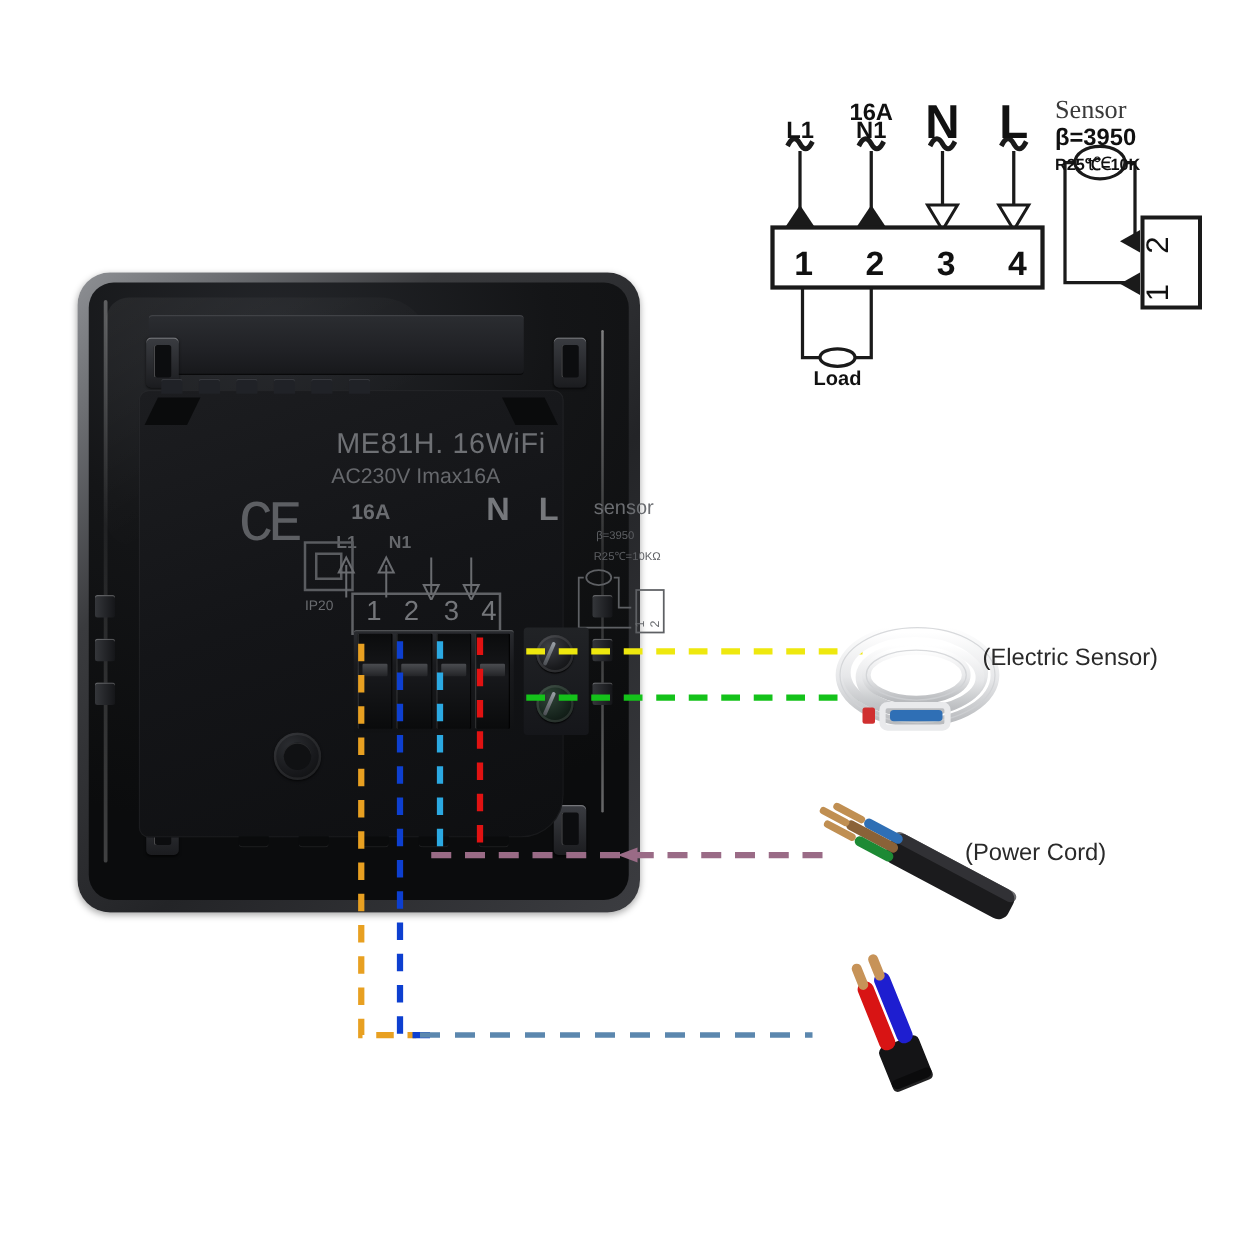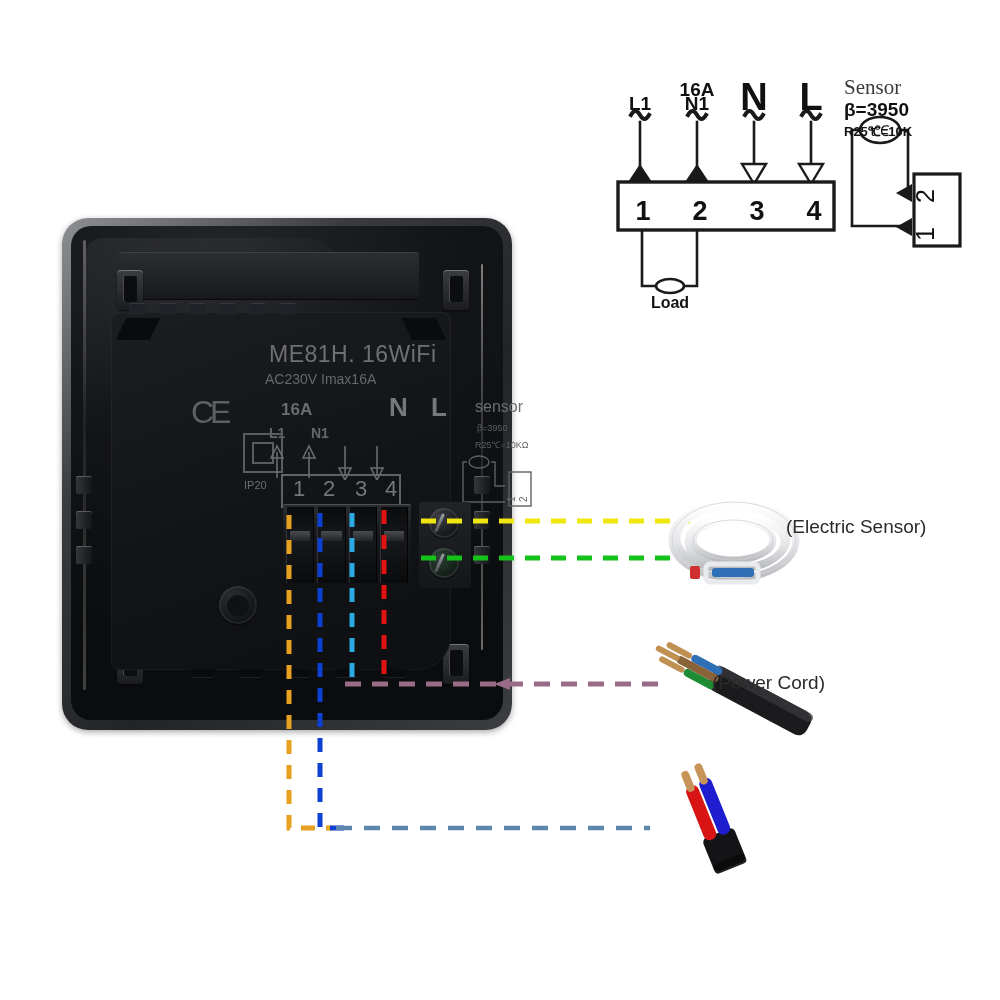--- a/index.html
+++ b/index.html
@@ -87,37 +87,37 @@
   .tab{ position:absolute; width:16px; height:18px;
         background:linear-gradient(90deg,#34363a,#151619);
         box-shadow: inset 0 1px 0 rgba(255,255,255,.25); border-radius:2px; }
   .tab.l{ left:5px; } .tab.r{ right:13px; }
 
   
   .silk{ position:absolute; left:0; top:0; width:100%; height:100%;
          color:#6a6c70; font-family:"Liberation Sans", sans-serif; }
   .silk .model{ position:absolute; left:198px; top:115px; font-size:23px; font-weight:400;
                 color:#6e7074; letter-spacing:.5px; white-space:nowrap; }
-  .silk .volt { position:absolute; left:194px; top:145px; font-size:14px; font-weight:400;
+  .silk .volt { position:absolute; left:194px; top:145px; font-size:17px; font-weight:400;
                 color:#66686c; white-space:nowrap; }
   .silk .amp  { position:absolute; left:210px; top:174px; font-size:17px; font-weight:700; color:#6a6c70;}
   .silk .nn   { position:absolute; left:318px; top:166px; font-size:26px; font-weight:700; color:#76787c;}
   .silk .ll   { position:absolute; left:360px; top:166px; font-size:26px; font-weight:700; color:#76787c;}
   .silk .l1   { position:absolute; left:198px; top:199px; font-size:14px; font-weight:700; color:#65676b;}
   .silk .n1   { position:absolute; left:240px; top:199px; font-size:14px; font-weight:700; color:#65676b;}
   .silk .sensor-w{ position:absolute; left:404px; top:172px; font-size:16px; color:#6b6d71;}
   .silk .beta { position:absolute; left:406px; top:197px; font-size:9px; color:#5c5e62;}
   .silk .r25  { position:absolute; left:404px; top:212px; font-size:9px; color:#5c5e62;}
   .silk .ip20 { position:absolute; left:173px; top:253px; font-size:11px; font-weight:400; color:#6a6c70;}
   .silk .sq-outer{ position:absolute; left:172px; top:207px; width:40px; height:40px;
                    border:2px solid #5a5c60;}
   .silk .sq-inner{ position:absolute; left:181px; top:216px; width:22px; height:22px;
                    border:2px solid #5a5c60;}
-  .ce{ position:absolute; left:120px; top:168px; font-size:32px; color:#5d5f63;
-       font-family:Liberation Sans, sans-serif; letter-spacing:-4px; font-weight:400; }
+  .ce{ position:absolute; left:120px; top:168px; font-size:46px; color:#5d5f63;
+       font-family:Liberation Mono, monospace; letter-spacing:-4px; font-weight:400; }
   .silk .tbox{ position:absolute; left:210px; top:248px; width:120px; height:34px;
                border:2px solid #606266; }
   .silk .tnum{ position:absolute; top:250px; font-size:22px; font-weight:400; color:#74767a; }
   .silk .sdiag{ position:absolute; left:390px; top:228px; width:84px; height:56px; }
 
   
   .term-block{
     position:absolute; left:212px; top:278px; width:128px; height:82px;
     background: linear-gradient(180deg,#2a2c30 0%,#191a1d 35%,#101113 100%);
     border-radius:2px; display:flex; gap:3px; padding:3px;
@@ -157,21 +157,21 @@
   .bot-vents{ position:absolute; left:120px; bottom:42px; display:flex; gap:24px; }
   .bot-vents i{ width:24px; height:9px; background:#0a0b0c; border-radius:0 0 3px 3px;
                 box-shadow: inset 0 -1px 0 rgba(255,255,255,.08); }
 
   
   #schematic{ position:absolute; left:612px; top:74px; width:390px; height:300px; }
 
   
   .acc-label{ position:absolute; font-size:19px; color:#2a2a2a; white-space:nowrap; }
   #sensor-label{ left:786px; top:516px; }
-  #power-label { left:712px; top:672px; }
+  #power-label { left:772px; top:672px; }
   #output-label{ left:412px; top:908px; }
 
   
   .dash{ position:absolute; }
   svg { display:block; }
 </style>
 </head>
 <body>
 
 <div id="stage">

